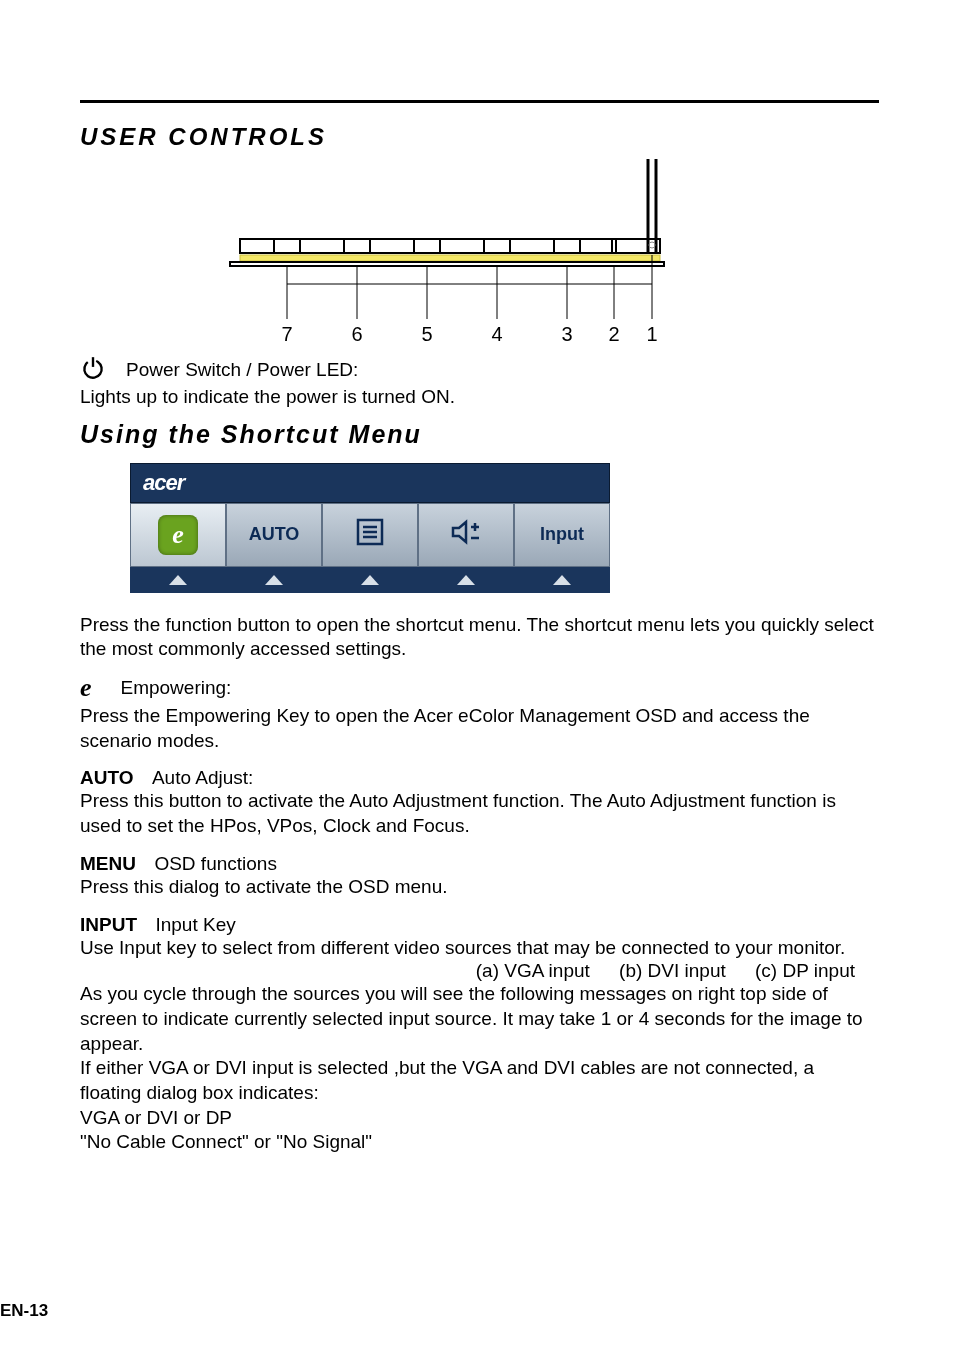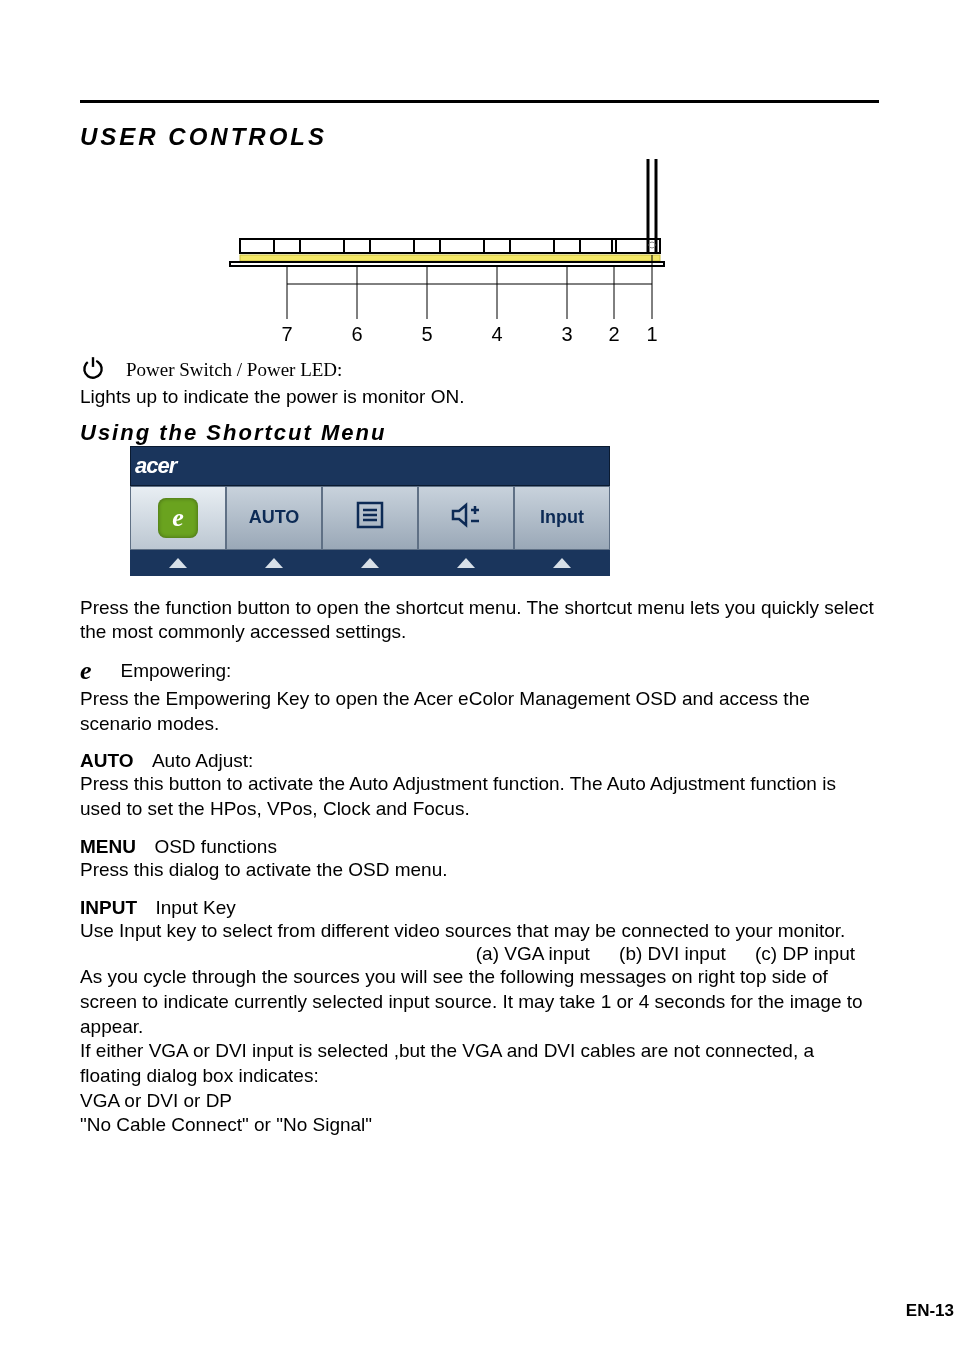--- a/index.html
+++ b/index.html
@@ -23,59 +23,58 @@
     font-style: italic;
     font-weight: bold;
     font-size: 24px;
     letter-spacing: 3px;
     margin-bottom: 8px;
     margin-top: 20px;
   }
   h2.subsection-title {
     font-style: italic;
     font-weight: bold;
-    font-size: 22px;
+    font-size: 25px;
     letter-spacing: 2px;
-    margin: 10px 0 0 0;
+    margin: 10px 0 14px 0;
   }
   .body-text {
     font-size: 19px;
     line-height: 1.3;
   }
   .diagram-wrap {
     width: 530px;
     margin-left: 80px;
     margin-bottom: 6px;
   }
   .power-row {
     display: flex;
     align-items: center;
     gap: 20px;
     margin-top: -4px;
-    font-family: Liberation Serif, serif;
   }
   .label-inline {
     font-size: 19px;
   }
   .label-bold-prefix {
     font-weight: bold;
     font-size: 19px;
     margin-right: 14px;
   }
   .section-block { margin-top: 14px; }
   .osd-figure {
     width: 480px;
     margin: 0 0 20px 50px;
   }
   .osd-header {
     background: #1a355c;
     height: 40px;
     display: flex;
     align-items: center;
-    padding-left: 4px;
+    padding-left: 12px;
     border: 1px solid #0a1a30;
   }
   .osd-logo {
     color: #fff;
     font-weight: bold;
     font-style: italic;
     font-size: 22px;
     letter-spacing: -1px;
   }
   .osd-buttons {
@@ -127,21 +126,21 @@
   .icon-in-text {
     display: inline-block;
     vertical-align: middle;
   }
   .input-options {
     font-size: 19px;
     text-align: right;
   }
   .input-options span { display:inline-block; margin-right: 24px; }
   .page-num {
-    text-align: right;
+    text-align: left;
     font-weight: bold;
     font-size: 17px;
     position: absolute;
     bottom: 34px;
     left: 0; right: 0;
   }
 </style>
 </head>
 <body>
 
@@ -206,21 +205,21 @@
 
   <div class="power-row">
     <span class="icon-in-text">
       <svg width="26" height="26" viewBox="0 0 24 24">
         <circle cx="12" cy="13" r="8" fill="none" stroke="#000" stroke-width="2.2" stroke-dasharray="40 8" transform="rotate(-55 12 13)"></circle>
         <line x1="12" y1="2" x2="12" y2="11" stroke="#000" stroke-width="2.2"></line>
       </svg>
     </span>
     <span class="label-inline">Power Switch / Power LED:</span>
   </div>
-  <div class="body-text">Lights up to indicate the power is monitor ON.</div>
+  <div class="body-text">Lights up to indicate the power is turned ON.</div>
 
   <h2 class="subsection-title">Using  the Shortcut Menu</h2>
 
   <div class="osd-figure">
     <div class="osd-header">
       <span class="osd-logo">acer</span>
     </div>
     <div class="osd-buttons">
       <div class="osd-btn empower">
         <div class="e-badge">

